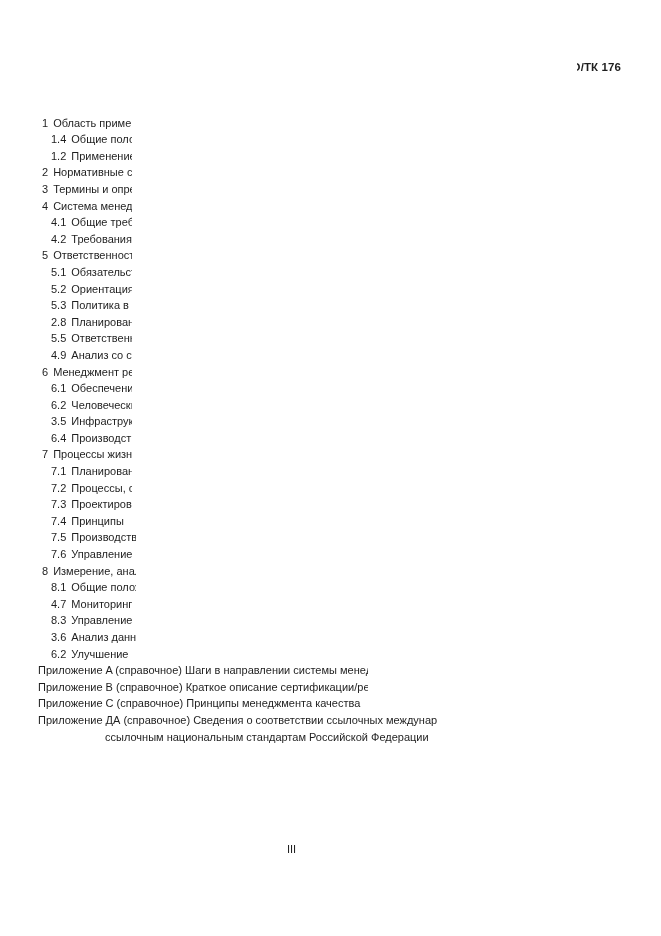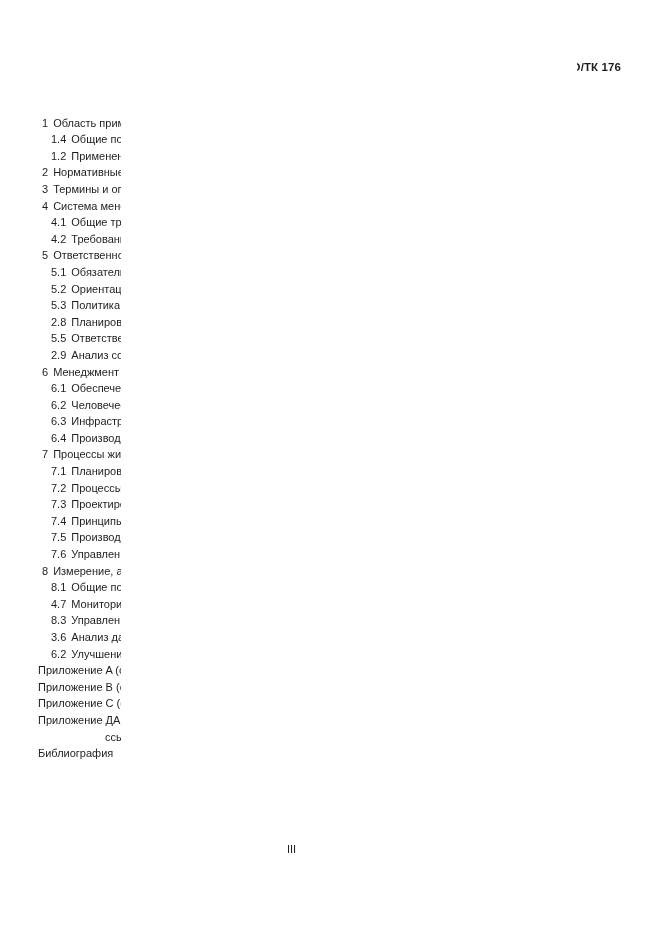--- a/index.html
+++ b/index.html
@@ -151,21 +151,21 @@
         <span class="leader"></span>
         <span class="page">12</span>
       </div>
       <div class="row l2">
         <span class="num">5.5</span>
         <span class="title">Ответственность, полномочия и обмен информацией</span>
         <span class="leader"></span>
         <span class="page">13</span>
       </div>
       <div class="row l2">
-        <span class="num">2.9</span>
+        <span class="num">4.9</span>
         <span class="title">Анализ со стороны руководства</span>
         <span class="leader"></span>
         <span class="page">15</span>
       </div>
       <div class="row l1">
         <span class="num">6</span>
         <span class="title">Менеджмент ресурсов</span>
         <span class="leader"></span>
         <span class="page">17</span>
       </div>
@@ -175,21 +175,21 @@
         <span class="leader"></span>
         <span class="page">17</span>
       </div>
       <div class="row l2">
         <span class="num">6.2</span>
         <span class="title">Человеческие ресурсы</span>
         <span class="leader"></span>
         <span class="page">17</span>
       </div>
       <div class="row l2">
-        <span class="num">6.3</span>
+        <span class="num">3.5</span>
         <span class="title">Инфраструктура</span>
         <span class="leader"></span>
         <span class="page">20</span>
       </div>
       <div class="row l2">
         <span class="num">6.4</span>
         <span class="title">Производственная среда</span>
         <span class="leader"></span>
         <span class="page">20</span>
       </div>
@@ -287,21 +287,16 @@
         <span class="page">57</span>
       </div>
       <div class="row l0">
         <span class="title">Приложение ДА (справочное) Сведения о соответствии ссылочных международных стандартов</span>
       </div>
       <div class="row cont">
         <span class="title">ссылочным национальным стандартам Российской Федерации</span>
         <span class="leader"></span>
         <span class="page">58</span>
       </div>
-      <div class="row l0">
-        <span class="title">Библиография</span>
-        <span class="leader"></span>
-        <span class="page">59</span>
-      </div>
     </div>
 
   <div class="folio">III</div>
 </div>
 
 </body></html>

